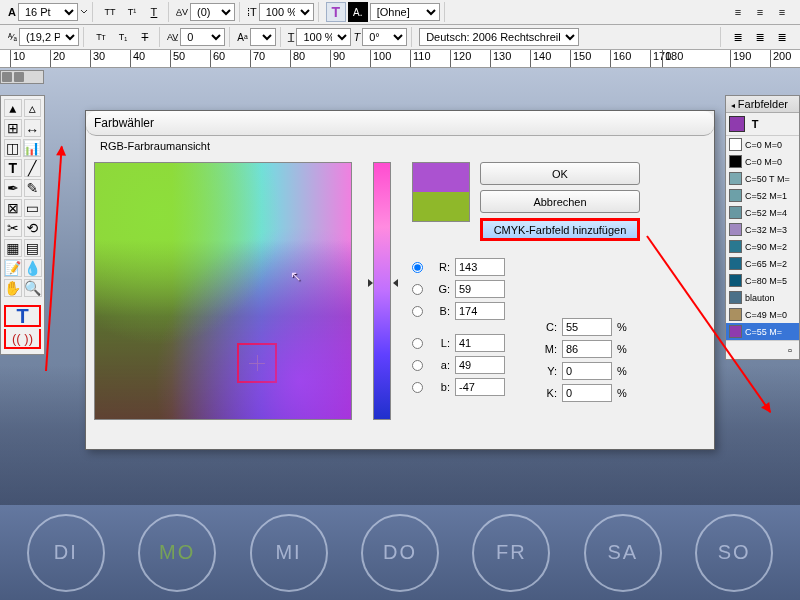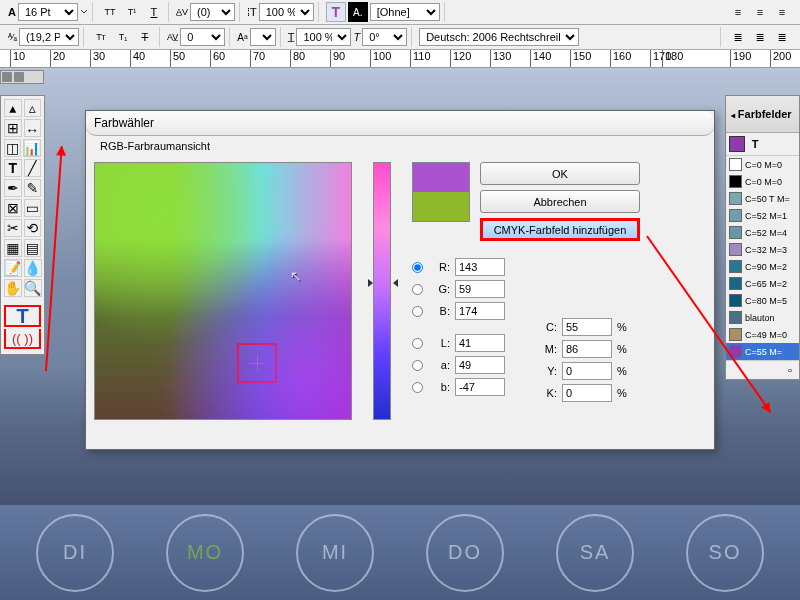--- a/index.html
+++ b/index.html
@@ -11,21 +11,21 @@
 .tb-select { height:18px; border:1px solid #999; background:#fff; font-size:11px; padding:0 2px; }
 .ruler { height:18px; background:#fff; border-bottom:1px solid #999; position:relative; font-size:8px; overflow:hidden; }
 .ruler-tick { position:absolute; top:0; border-left:1px solid #666; height:18px; padding-left:2px; }
 .workspace { position:absolute; top:68px; left:0; right:0; bottom:0; background:linear-gradient(180deg,#b8c4d8 0%,#7a8ca8 40%,#5a6d8c 100%); }
 .panel-left { position:absolute; top:95px; left:0; width:45px; background:#f0f0f0; border:1px solid #888; padding:3px; }
 .panel-left .row { display:flex; gap:2px; margin-bottom:2px; }
 .tool-btn { width:18px; height:18px; border:1px solid #ccc; display:flex; align-items:center; justify-content:center; background:#f0f0f0; cursor:pointer; font-size:14px; }
 .tool-btn.big { width:38px; height:22px; font-weight:bold; font-size:20px; color:#1a4ec0; border:2px solid #f00; }
 .tool-btn.parens { width:38px; height:20px; color:#c02020; font-size:13px; border:2px solid #f00; border-top:none; }
 .panel-right { position:absolute; top:95px; right:0; width:75px; background:#f0f0f0; border:1px solid #888; }
-.panel-title { background:linear-gradient(#e8e8e8,#d8d8d8); padding:12px 5px; border-bottom:1px solid #aaa; font-size:10px;font-weight:bold; }
+.panel-title { background:linear-gradient(#e8e8e8,#d8d8d8); padding:2px 5px; border-bottom:1px solid #aaa; font-size:10px; }
 .swatch-row { display:flex; align-items:center; padding:1px 3px; gap:3px; height:17px; cursor:pointer; }
 .swatch-row.selected { background:#3875d7; color:#fff; }
 .swatch { width:13px; height:13px; border:1px solid #666; flex-shrink:0; }
 .swatch-label { font-size:9px; white-space:nowrap; overflow:hidden; }
 .dialog { position:absolute; top:110px; left:85px; width:630px; height:340px; background:#f0f0f0; border:1px solid #666; box-shadow:3px 3px 8px rgba(0,0,0,0.3); }
 .dialog-title { background:linear-gradient(#fdfdfd,#e8e8e8); padding:5px 8px; border-bottom:1px solid #aaa; font-size:12px;border-radius:10px; }
 .dialog-body { padding:10px 8px; display:flex; gap:21px; }
 .gradient-box { width:258px; height:258px; border:1px solid #888; position:relative; background:linear-gradient(90deg,#8fd43a 0%,#8fd43a 30%,#6fe0e0 65%,#f080e0 100%),linear-gradient(180deg,transparent 0%,transparent 30%,rgba(100,50,180,0.6) 60%,rgba(160,60,220,0.9) 100%); background-blend-mode:multiply; }
 .gradient-box::after { content:""; position:absolute; inset:0; background:radial-gradient(ellipse at 25% 20%,rgba(140,230,60,0.6) 0%,transparent 45%),radial-gradient(ellipse at 80% 85%,rgba(180,70,255,0.7) 0%,transparent 50%); }
 .crosshair { position:absolute; width:40px; height:40px; border:2px solid #f00; }
@@ -150,20 +150,21 @@
     <div class="ruler-tick" style="left: 770px;">200</div>
   </div>
 
 <div class="workspace">
   <div class="bottom-mountains"></div>
   <div class="bottom-circles" id="circles">
       <div class="circle">DI</div>
       <div class="circle first">MO</div>
       <div class="circle">MI</div>
       <div class="circle">DO</div>
+      <div class="circle">FR</div>
       <div class="circle">SA</div>
       <div class="circle">SO</div>
     </div>
 </div>
 
 <div class="panel-tabs">
   <div class="panel-tab-dot"></div>
     <div class="panel-tab-dot"></div>
 </div>
 

